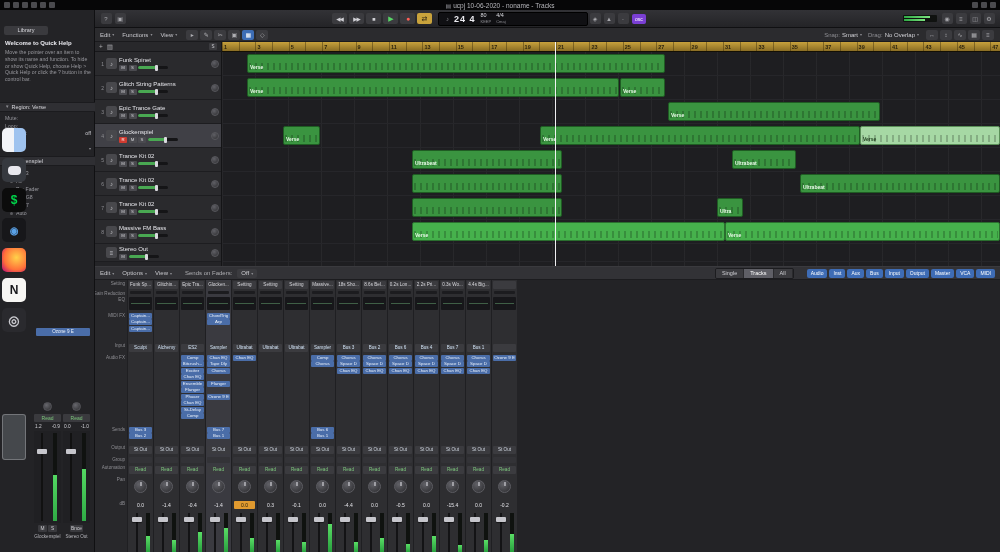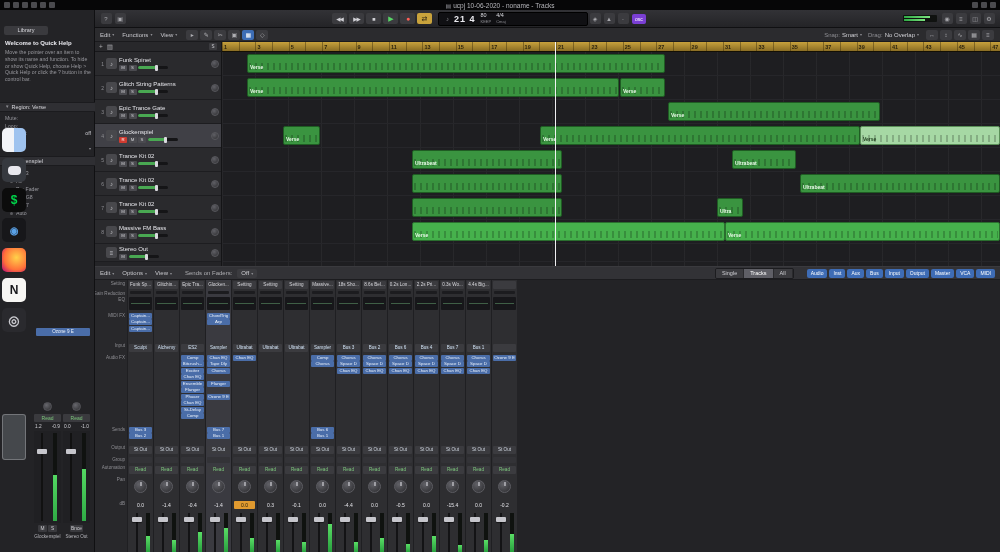--- a/index.html
+++ b/index.html
@@ -293,21 +293,21 @@
     <div id="transport">
         <span class="tr-btn ">◀◀</span>
         <span class="tr-btn ">▶▶</span>
         <span class="tr-btn ">■</span>
         <span class="tr-btn play">▶</span>
         <span class="tr-btn rec">●</span>
         <span class="tr-btn cycle">⇄</span>
       </div>
     <div id="lcd">
       <span class="note">♪</span>
-      <span class="pos">21 4</span>
+      <span class="pos">24 4</span>
       <span class="stack">
         <span class="big">80</span>
         <span class="sm">KEEP</span>
       </span>
       <span class="stack">
         <span class="big">4/4</span>
         <span class="sm">Cmaj</span>
       </span>
     </div>
     <div id="cb-mid" class="cbgroup">

